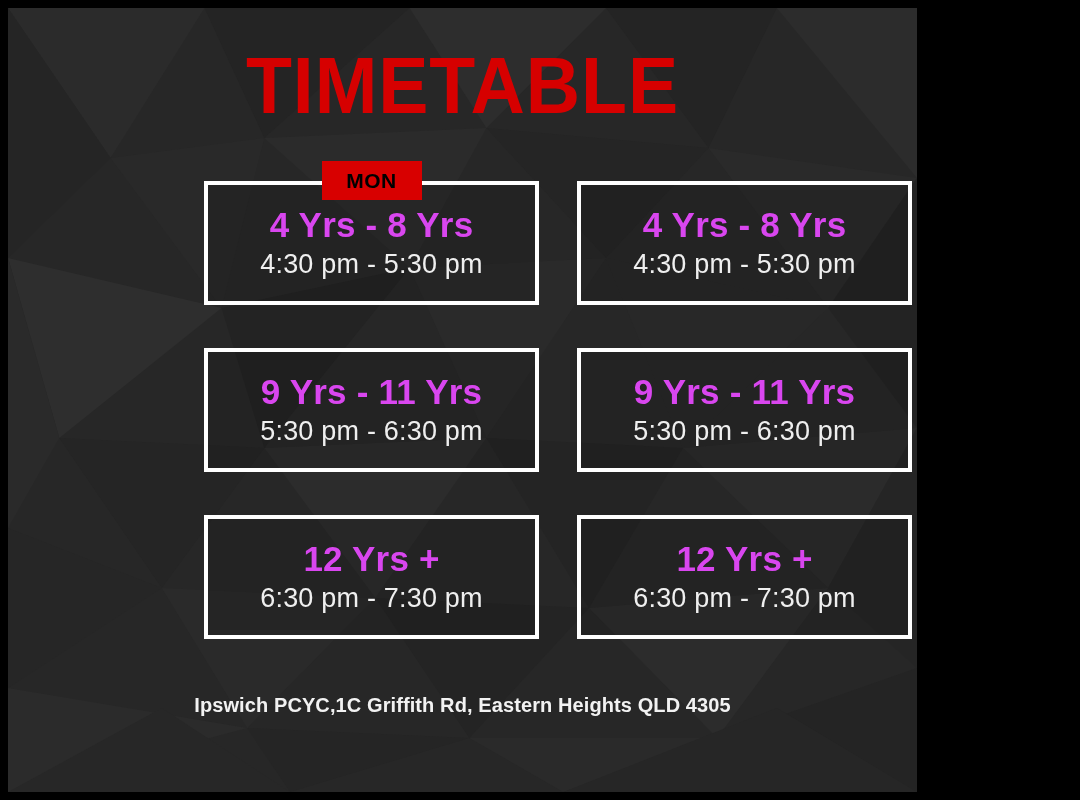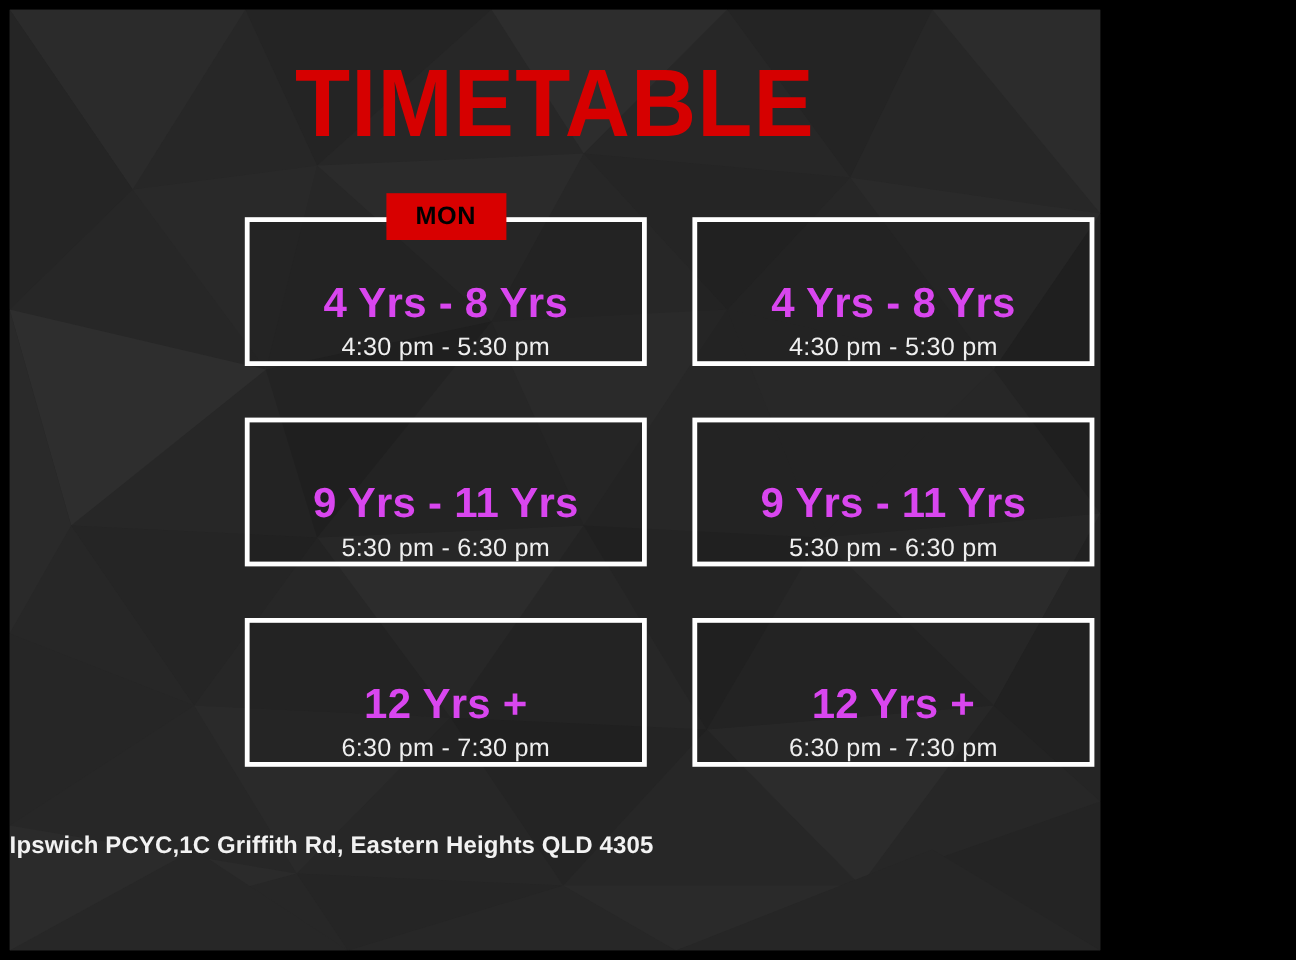--- a/index.html
+++ b/index.html
@@ -73,34 +73,34 @@
 
   .card {
     position: relative;
     box-sizing: border-box;
     height: 124px;
     border: 4px solid #ffffff;
     background: rgba(0,0,0,0.10);
     display: flex;
     flex-direction: column;
     align-items: center;
-    justify-content: flex-end;
+    justify-content: center;
   }
 
   .card .age {
     font-size: 35px;
     font-weight: bold;
     color: #d946ef;
     letter-spacing: 0.2px;
     line-height: 1.1;
     margin-bottom: 5px;
   }
 
   .card .time {
-    font-size: 21px;
+    font-size: 27px;
     font-weight: normal;
     color: #efefef;
     letter-spacing: 0.2px;
     line-height: 1.1;
   }
 
   
   .day-badge {
     position: absolute;
     top: -24px;
@@ -118,21 +118,21 @@
     justify-content: center;
     z-index: 3;
   }
 
   
   #footer {
     position: absolute;
     top: 686px;
     left: 0;
     width: 100%;
-    text-align: left;
+    text-align: center;
     font-size: 20px;
     font-weight: bold;
     color: #f2f2f2;
     letter-spacing: 0.1px;
   }
 </style>
 </head>
 <body>
 
 <div id="poster">

